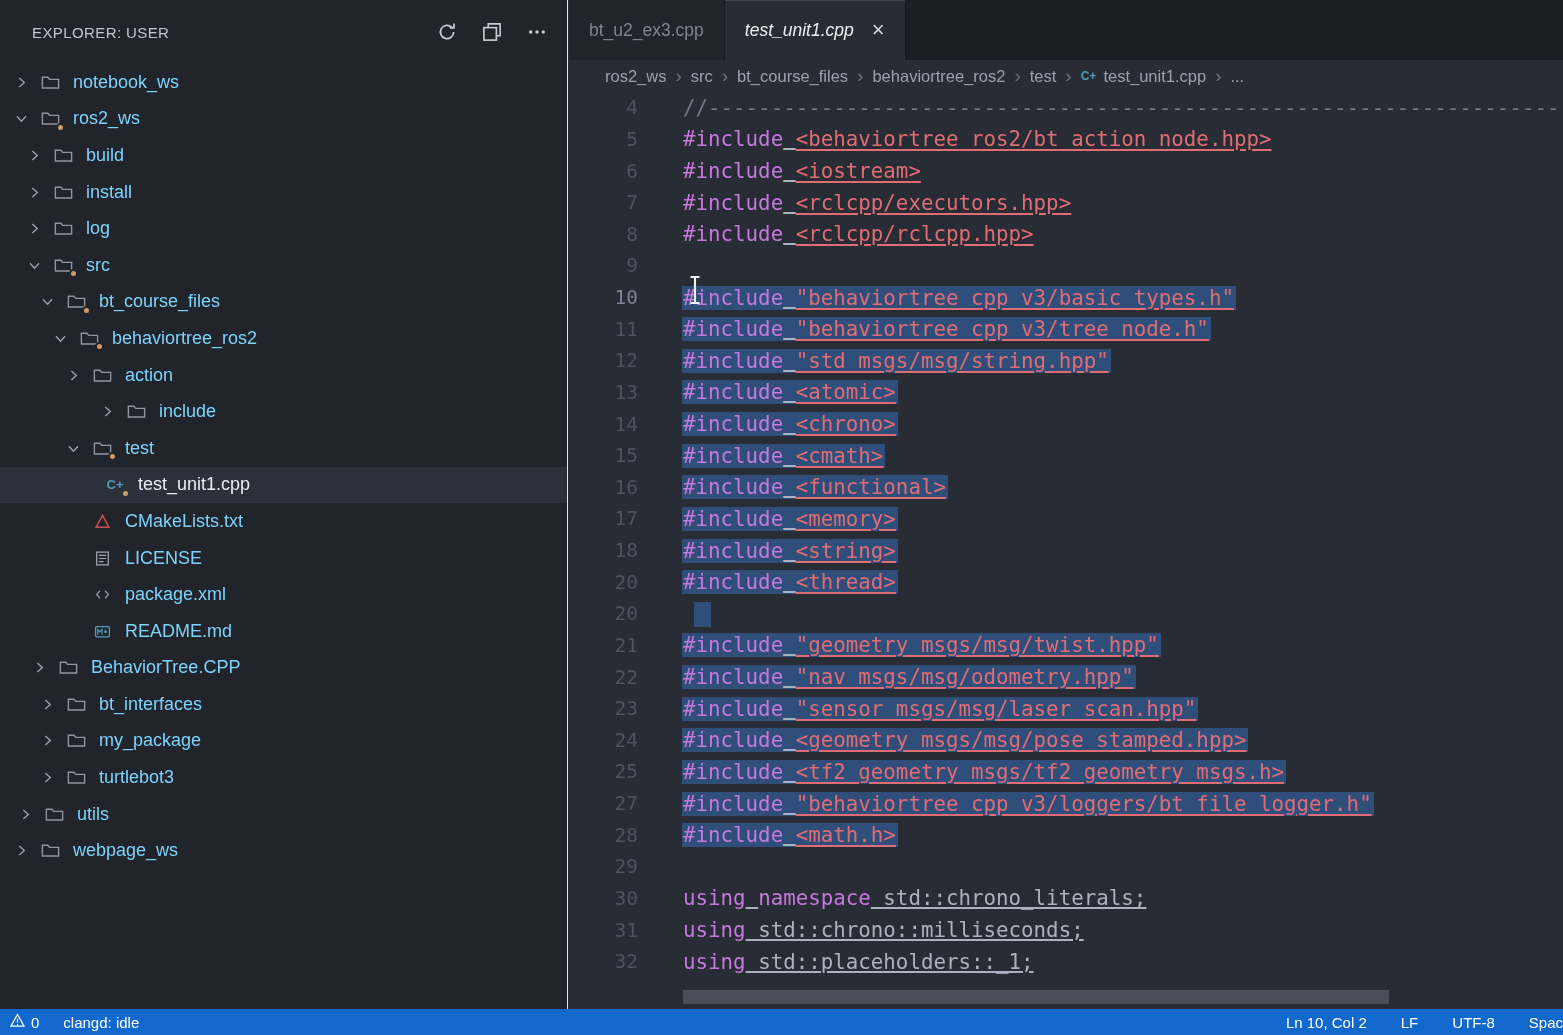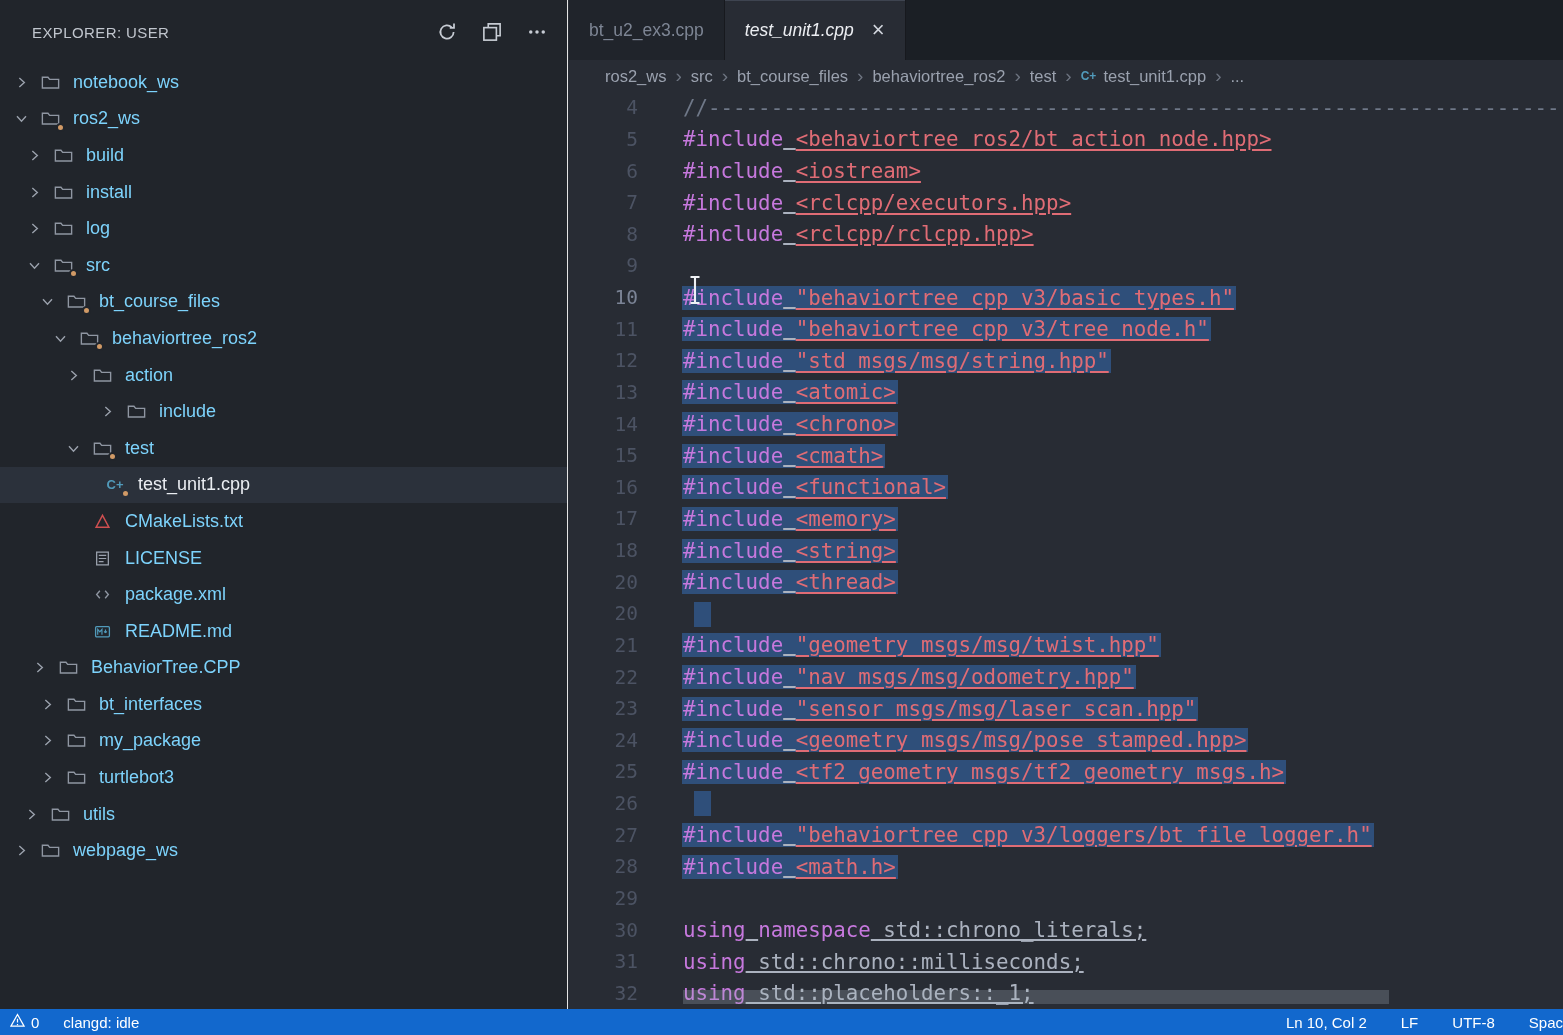--- a/index.html
+++ b/index.html
@@ -396,21 +396,21 @@
               <path d="M5.7 3.2 11 8l-5.3 4.8" fill="none" stroke="currentColor" stroke-width="1.5"></path>
             </svg>
           </span>
           <span class="tree-icon">
             <svg viewBox="0 0 18 16">
               <path d="M1.3 3h5.3l1.6 2h8.5v8.2H1.3z" fill="none" stroke="currentColor" stroke-width="1.3"></path>
             </svg>
           </span>
           <span class="tree-label">turtlebot3</span>
         </div>
-        <div class="tree-row" style="padding-left: 24px;">
+        <div class="tree-row" style="padding-left: 18px;">
           <span class="chevron">
             <svg viewBox="0 0 16 16">
               <path d="M5.7 3.2 11 8l-5.3 4.8" fill="none" stroke="currentColor" stroke-width="1.5"></path>
             </svg>
           </span>
           <span class="tree-icon">
             <svg viewBox="0 0 18 16">
               <path d="M1.3 3h5.3l1.6 2h8.5v8.2H1.3z" fill="none" stroke="currentColor" stroke-width="1.3"></path>
             </svg>
           </span>
@@ -488,21 +488,20 @@
         <div class="code-line"><span class="gutter">16</span><span class="line-content"><span class="line-text selected"><span class="tok-k">#include</span><span class="tok-p"> </span><span class="tok-i">&lt;functional&gt;</span></span></span></div>
         <div class="code-line"><span class="gutter">17</span><span class="line-content"><span class="line-text selected"><span class="tok-k">#include</span><span class="tok-p"> </span><span class="tok-i">&lt;memory&gt;</span></span></span></div>
         <div class="code-line"><span class="gutter">18</span><span class="line-content"><span class="line-text selected"><span class="tok-k">#include</span><span class="tok-p"> </span><span class="tok-i">&lt;string&gt;</span></span></span></div>
         <div class="code-line"><span class="gutter">20</span><span class="line-content"><span class="line-text selected"><span class="tok-k">#include</span><span class="tok-p"> </span><span class="tok-i">&lt;thread&gt;</span></span></span></div>
         <div class="code-line"><span class="gutter">20</span><span class="line-content"><span class="line-text selected empty-sel"></span></span></div>
         <div class="code-line"><span class="gutter">21</span><span class="line-content"><span class="line-text selected"><span class="tok-k">#include</span><span class="tok-p"> </span><span class="tok-i">"geometry_msgs/msg/twist.hpp"</span></span></span></div>
         <div class="code-line"><span class="gutter">22</span><span class="line-content"><span class="line-text selected"><span class="tok-k">#include</span><span class="tok-p"> </span><span class="tok-i">"nav_msgs/msg/odometry.hpp"</span></span></span></div>
         <div class="code-line"><span class="gutter">23</span><span class="line-content"><span class="line-text selected"><span class="tok-k">#include</span><span class="tok-p"> </span><span class="tok-i">"sensor_msgs/msg/laser_scan.hpp"</span></span></span></div>
         <div class="code-line"><span class="gutter">24</span><span class="line-content"><span class="line-text selected"><span class="tok-k">#include</span><span class="tok-p"> </span><span class="tok-i">&lt;geometry_msgs/msg/pose_stamped.hpp&gt;</span></span></span></div>
         <div class="code-line"><span class="gutter">25</span><span class="line-content"><span class="line-text selected"><span class="tok-k">#include</span><span class="tok-p"> </span><span class="tok-i">&lt;tf2_geometry_msgs/tf2_geometry_msgs.h&gt;</span></span></span></div>
-        <div class="code-line"><span class="gutter">26</span><span class="line-content"><span class="line-text selected empty-sel"></span></span></div>
         <div class="code-line"><span class="gutter">27</span><span class="line-content"><span class="line-text selected"><span class="tok-k">#include</span><span class="tok-p"> </span><span class="tok-i">"behaviortree_cpp_v3/loggers/bt_file_logger.h"</span></span></span></div>
         <div class="code-line"><span class="gutter">28</span><span class="line-content"><span class="line-text selected"><span class="tok-k">#include</span><span class="tok-p"> </span><span class="tok-i">&lt;math.h&gt;</span></span></span></div>
         <div class="code-line"><span class="gutter">29</span><span class="line-content"><span class="line-text"></span></span></div>
         <div class="code-line"><span class="gutter">30</span><span class="line-content"><span class="line-text"><span class="tok-k">using</span><span class="tok-p"> </span><span class="tok-k">namespace</span><span class="tok-p"> std::chrono_literals;</span></span></span></div>
         <div class="code-line"><span class="gutter">31</span><span class="line-content"><span class="line-text"><span class="tok-k">using</span><span class="tok-p"> std::chrono::milliseconds;</span></span></span></div>
         <div class="code-line"><span class="gutter">32</span><span class="line-content"><span class="line-text"><span class="tok-k">using</span><span class="tok-p"> std::placeholders::_1;</span></span></span></div>
       </div>
     <div class="hscroll"></div>
     <div class="ibeam">
       <svg width="18" height="32" viewBox="0 0 18 32">

